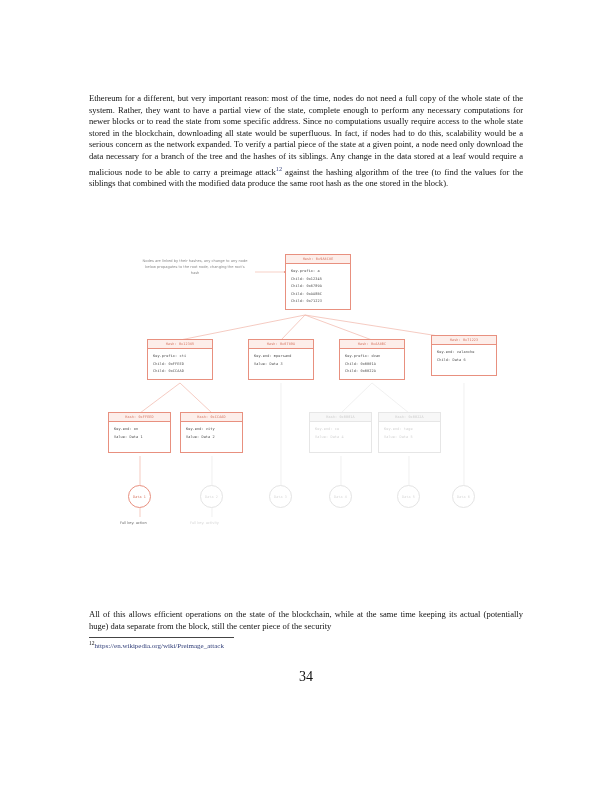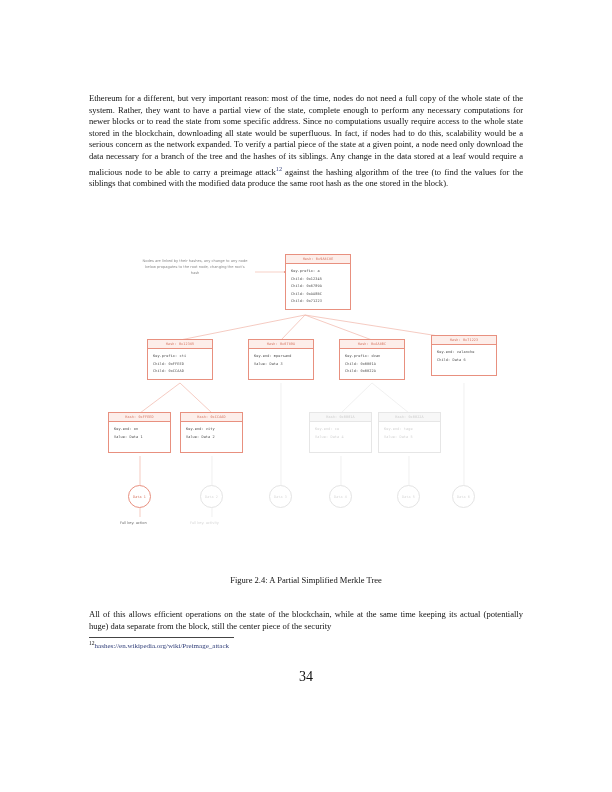--- a/index.html
+++ b/index.html
@@ -333,22 +333,21 @@
     <div class="leaf faded" style="left:180px; top:245px;">Data 3</div>
     <div class="leaf faded" style="left:240px; top:245px;">Data 4</div>
     <div class="leaf faded" style="left:308px; top:245px;">Data 5</div>
     <div class="leaf faded" style="left:363px; top:245px;">Data 6</div>
 
     <div class="leaflabel" style="left:31px; top:281px;">Full key: action</div>
     <div class="leaflabel faded" style="left:101px; top:281px;">Full key: activity</div>
 
   </div>
 
-  <div class="caption">Figure 2.4: A Partial Simplified Merkle Tree</div>
 
   <div class="textblock" id="para-bottom">All of this allows efficient operations on the state of the blockchain, while at the same time keeping its actual (potentially huge) data separate from the block, still the center piece of the security</div>
 
   <div class="fn-rule"></div>
-  <div class="footnote"><span class="fn-num">12</span><span>hashes://en.wikipedia.org/wiki/Preimage_attack</span></div>
+  <div class="footnote"><span class="fn-num">12</span><span>https://en.wikipedia.org/wiki/Preimage_attack</span></div>
 
   <div class="pagenum">34</div>
 
 </div>
 
 </body></html>

